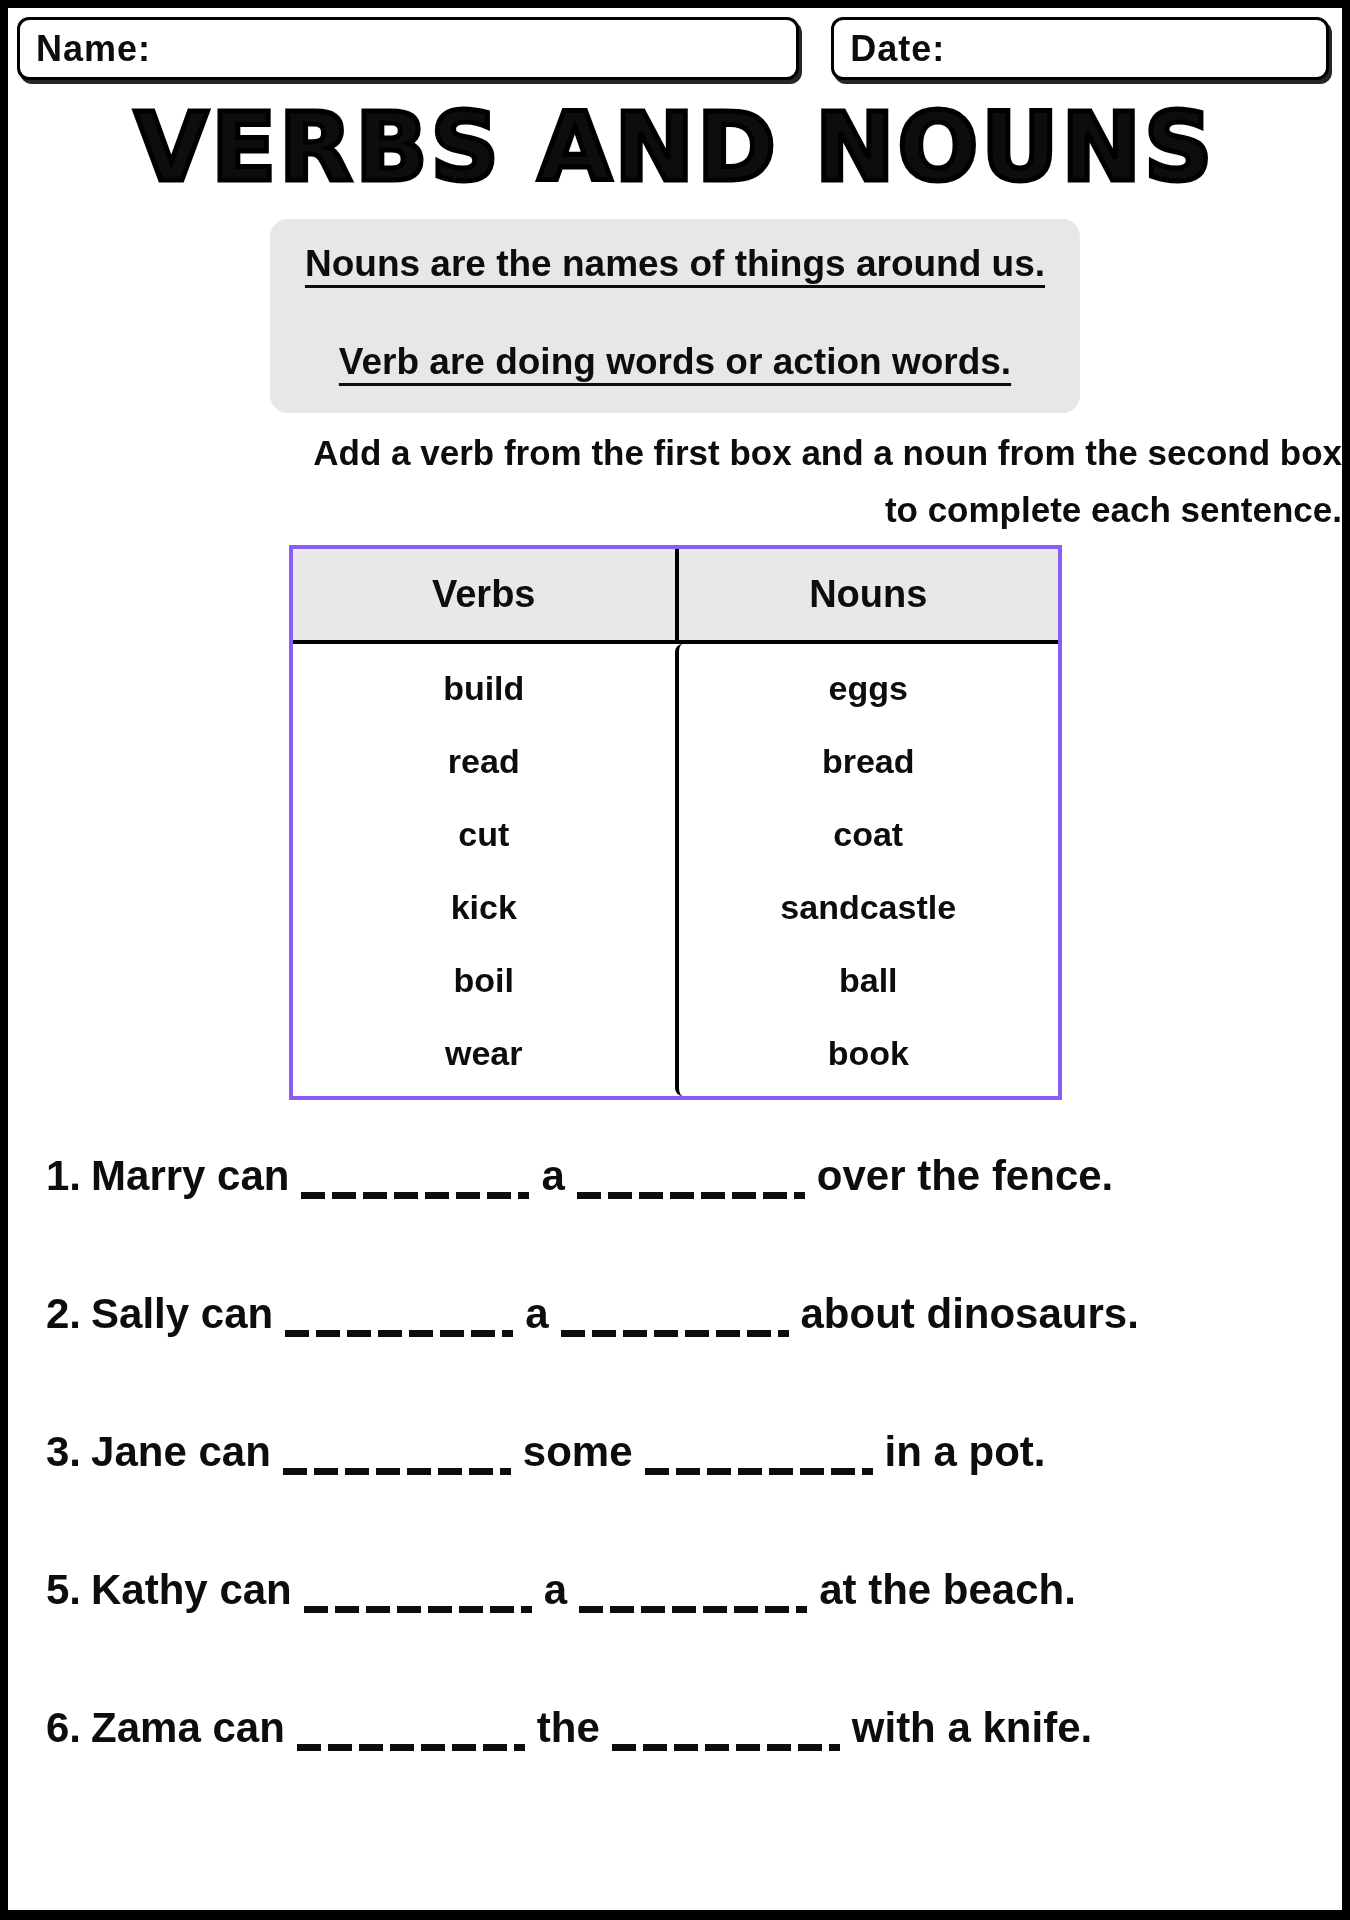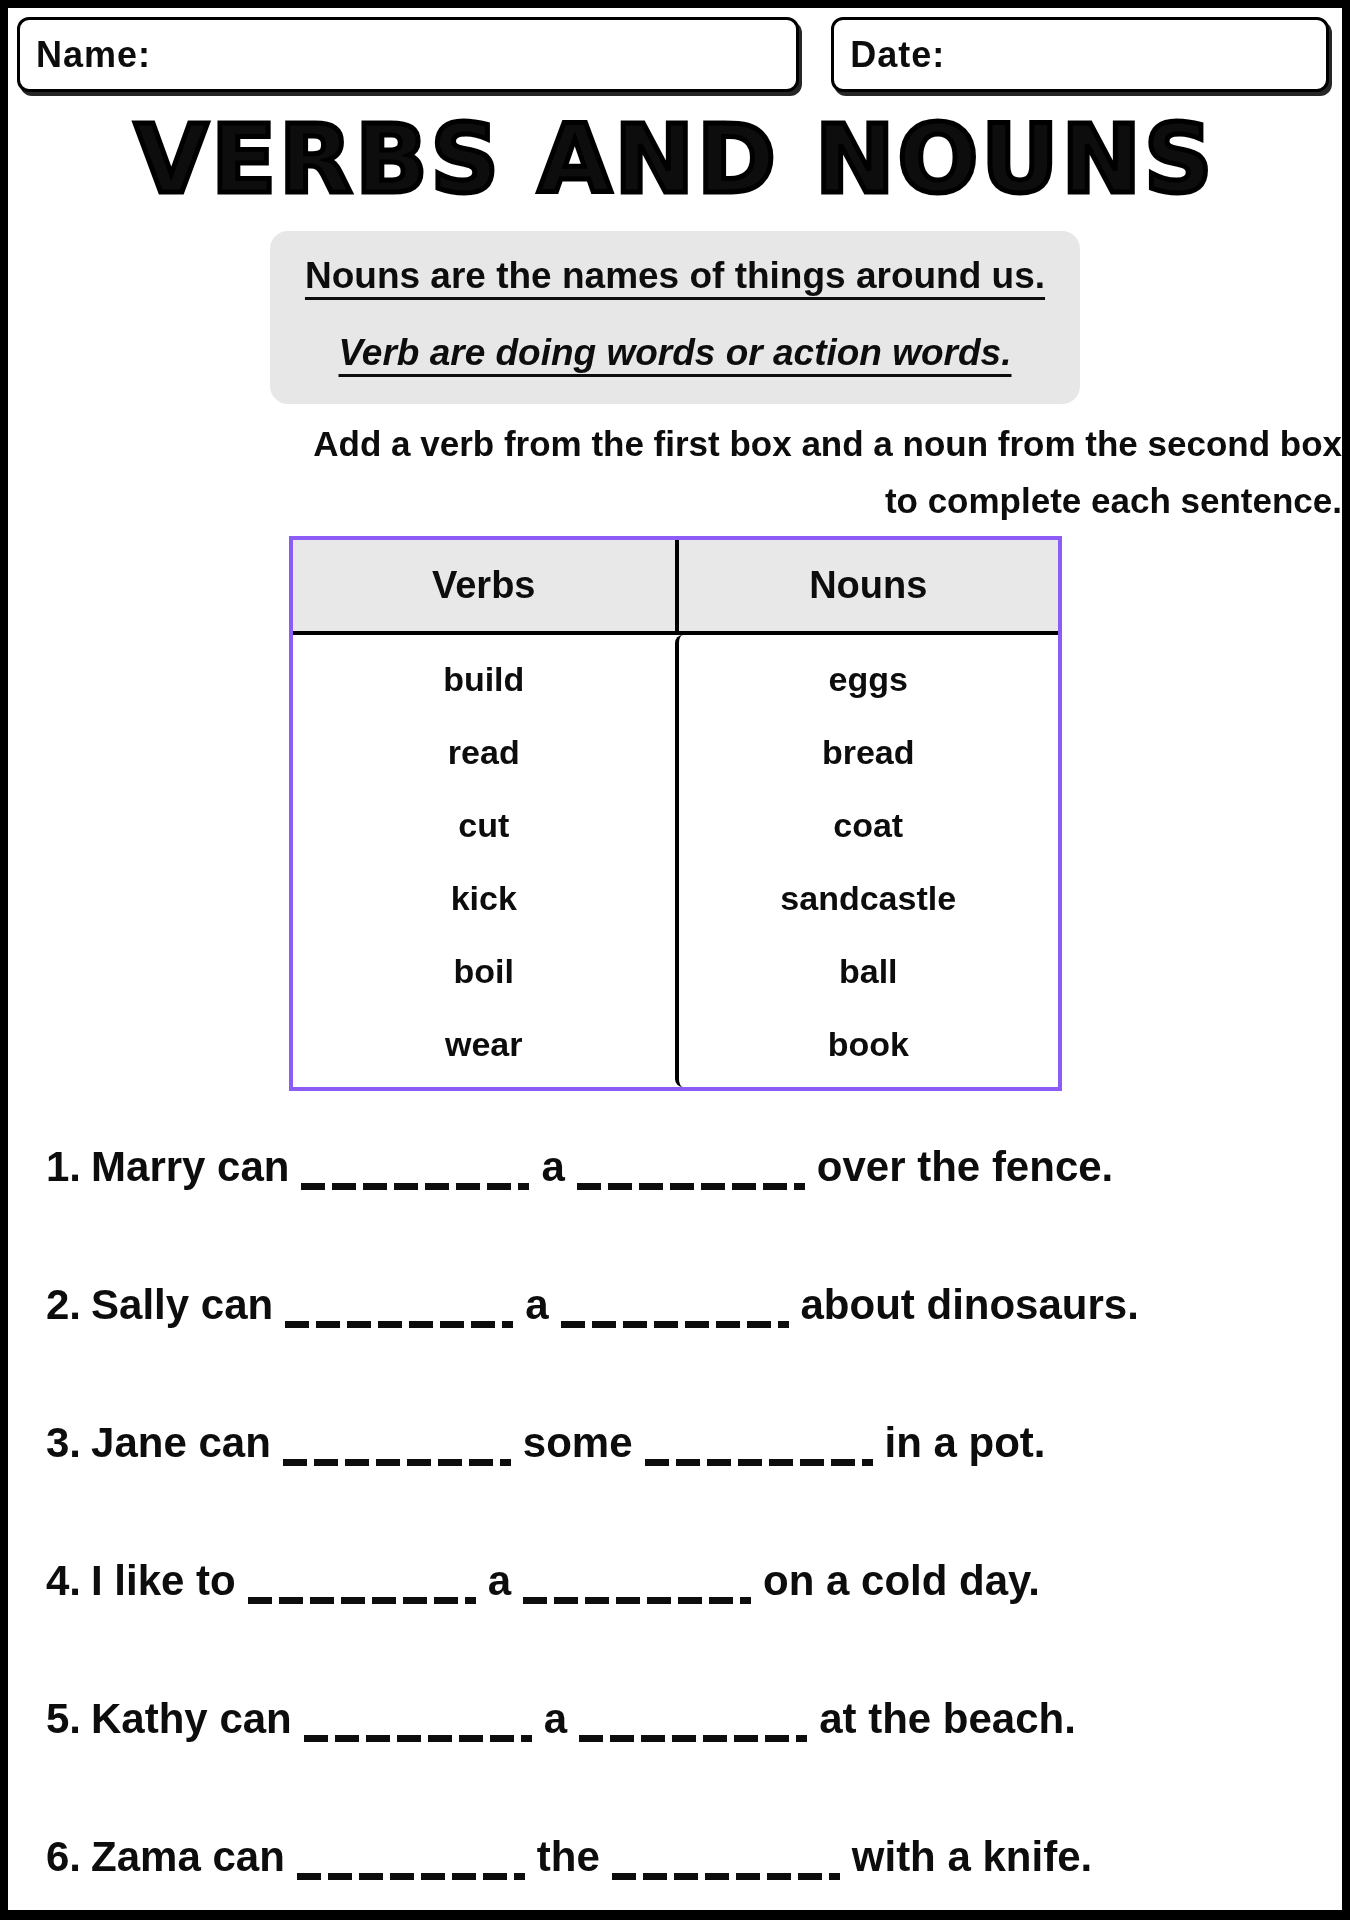--- a/index.html
+++ b/index.html
@@ -10,21 +10,21 @@
     background:#fff;
     border:8px solid #000;
     border-bottom-width:10px;
     font-family:"Liberation Sans", sans-serif;
     color:#0d0d0d;
     overflow:hidden;
   }
   
   .top-row{display:flex;gap:32px;margin:9px 13px 0 9px;}
   .field-box{
-    box-sizing:border-box;height:75px;
+    box-sizing:border-box;height:63px;
     border:3px solid #000;border-radius:12px;
     background:#fff;
     box-shadow:3px 4px 0 rgba(0,0,0,0.85);
     display:flex;align-items:center;
   }
   .name-box{width:786px;}
   .date-box{width:500px;}
   .field-label{font-size:36px;font-weight:600;padding-left:16px;letter-spacing:1px;}
   
   .title{
@@ -44,21 +44,21 @@
     background:#e7e7e7;border-radius:18px;
     padding:24px 10px 30px 10px;
     text-align:center;
   }
   .def-line{
     margin:0;font-size:37px;font-weight:600;
     text-decoration:underline;
     text-decoration-thickness:3px;
     text-underline-offset:9px;
   }
-  .def-line + .def-line{margin-top:35px;font-style:italic;}
+  .def-line + .def-line{margin-top:56px;}
   
   .instr{margin:22px 0 0 0;text-align:right;font-size:35px;font-weight:600;line-height:1.0;padding-left:39px;}
   .instr + .instr{margin-top:22px;}
   
   .word-table{
     box-sizing:border-box;
     width:773px;margin:18px auto 0 auto;
     border:4px solid #8b5cf6;
   }
   .wt-header{display:flex;background:#e8e8e8;border-bottom:4px solid #000;}
@@ -132,18 +132,17 @@
           <div class="word">ball</div>
           <div class="word">book</div>
         </div>
     </div>
   </div>
 
   <div class="sentences" id="sentences">
       <div class="sentence"><span class="s-num">1.</span><span class="s-text">Marry can</span><span class="blank"></span><span class="s-text">a</span><span class="blank"></span><span class="s-text">over the fence.</span></div>
       <div class="sentence"><span class="s-num">2.</span><span class="s-text">Sally can</span><span class="blank"></span><span class="s-text">a</span><span class="blank"></span><span class="s-text">about dinosaurs.</span></div>
       <div class="sentence"><span class="s-num">3.</span><span class="s-text">Jane can</span><span class="blank"></span><span class="s-text">some</span><span class="blank"></span><span class="s-text">in a pot.</span></div>
-      <div class="sentence"><span class="s-num">4.</span><span class="s-text">I like to</span><span class="blank"></span><span class="s-text">a</span><span class="blank"></span><span class="s-text">on a cold day.</span></div>
       <div class="sentence"><span class="s-num">5.</span><span class="s-text">Kathy can</span><span class="blank"></span><span class="s-text">a</span><span class="blank"></span><span class="s-text">at the beach.</span></div>
       <div class="sentence"><span class="s-num">6.</span><span class="s-text">Zama can</span><span class="blank"></span><span class="s-text">the</span><span class="blank"></span><span class="s-text">with a knife.</span></div>
     </div>
 
 </div>
 
 </body></html>

